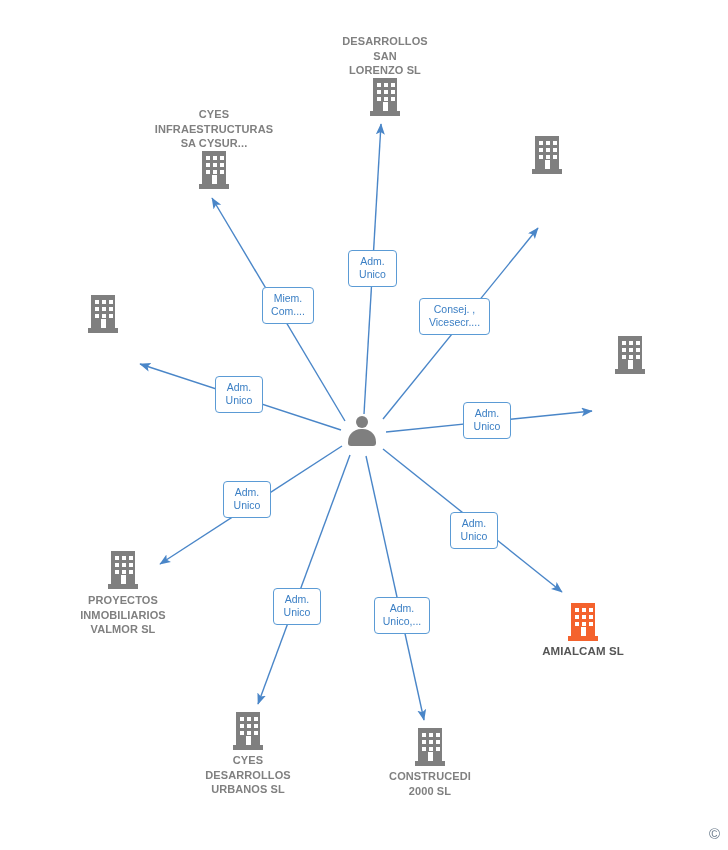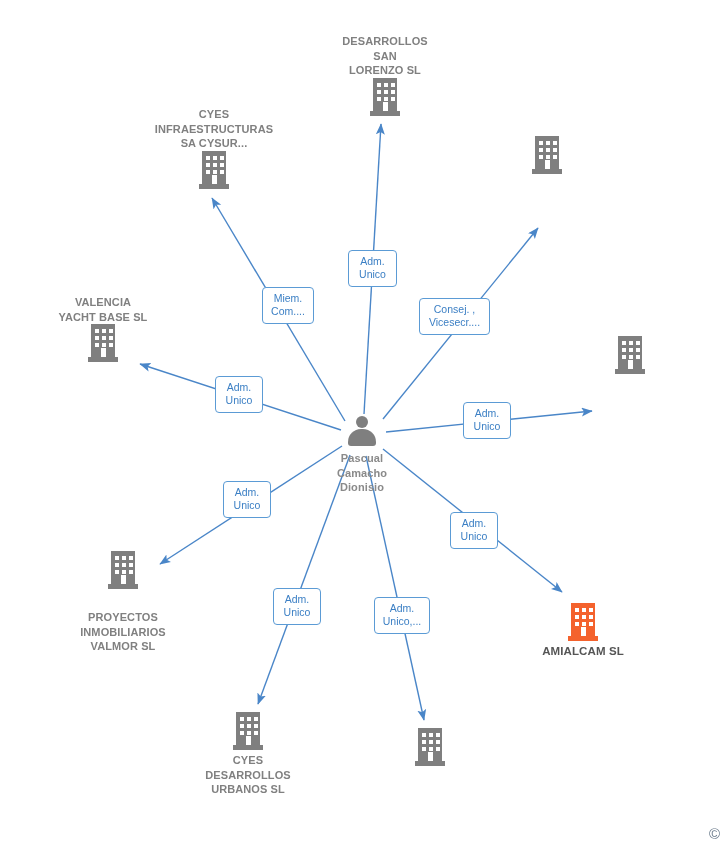--- a/index.html
+++ b/index.html
@@ -234,22 +234,20 @@
           <div class="win" style="left: 7px; top: 12px;"></div>
           <div class="win" style="left: 14px; top: 12px;"></div>
           <div class="win" style="left: 21px; top: 12px;"></div>
           <div class="win" style="left: 7px; top: 19px;"></div>
           <div class="win" style="left: 14px; top: 19px;"></div>
           <div class="win" style="left: 21px; top: 19px;"></div>
           <div class="door"></div>
         </div>
       </div>
       <div class="node" style="left: 103px; top: 295px;">
-        <div class="label">VALENCIA
-YACHT BASE SL</div>
         <div class="bldg glyph">
           <div class="body"></div>
           <div class="base"></div>
           <div class="win" style="left: 7px; top: 5px;"></div>
           <div class="win" style="left: 14px; top: 5px;"></div>
           <div class="win" style="left: 21px; top: 5px;"></div>
           <div class="win" style="left: 7px; top: 12px;"></div>
           <div class="win" style="left: 14px; top: 12px;"></div>
           <div class="win" style="left: 21px; top: 12px;"></div>
           <div class="win" style="left: 7px; top: 19px;"></div>
@@ -282,21 +280,21 @@
           <div class="win" style="left: 14px; top: 5px;"></div>
           <div class="win" style="left: 21px; top: 5px;"></div>
           <div class="win" style="left: 7px; top: 12px;"></div>
           <div class="win" style="left: 14px; top: 12px;"></div>
           <div class="win" style="left: 21px; top: 12px;"></div>
           <div class="win" style="left: 7px; top: 19px;"></div>
           <div class="win" style="left: 14px; top: 19px;"></div>
           <div class="win" style="left: 21px; top: 19px;"></div>
           <div class="door"></div>
         </div>
-        <div class="label" style="margin-top: 21px;">PROYECTOS
+        <div class="label" style="margin-top: 4px;">PROYECTOS
 INMOBILIARIOS
 VALMOR SL</div>
       </div>
       <div class="node" style="left: 248px; top: 712px;">
         <div class="bldg glyph">
           <div class="body"></div>
           <div class="base"></div>
           <div class="win" style="left: 7px; top: 5px;"></div>
           <div class="win" style="left: 14px; top: 5px;"></div>
           <div class="win" style="left: 21px; top: 5px;"></div>
@@ -320,20 +318,22 @@
           <div class="win" style="left: 14px; top: 5px;"></div>
           <div class="win" style="left: 21px; top: 5px;"></div>
           <div class="win" style="left: 7px; top: 12px;"></div>
           <div class="win" style="left: 14px; top: 12px;"></div>
           <div class="win" style="left: 21px; top: 12px;"></div>
           <div class="win" style="left: 7px; top: 19px;"></div>
           <div class="win" style="left: 14px; top: 19px;"></div>
           <div class="win" style="left: 21px; top: 19px;"></div>
           <div class="door"></div>
         </div>
+        <div class="label" style="margin-top: 3px;">CONSTRUCEDI
+2000 SL</div>
       </div>
       <div class="node highlight" style="left: 583px; top: 603px;">
         <div class="bldg glyph highlight">
           <div class="body"></div>
           <div class="base"></div>
           <div class="win" style="left: 7px; top: 5px;"></div>
           <div class="win" style="left: 14px; top: 5px;"></div>
           <div class="win" style="left: 21px; top: 5px;"></div>
           <div class="win" style="left: 7px; top: 12px;"></div>
           <div class="win" style="left: 14px; top: 12px;"></div>
@@ -343,23 +343,20 @@
           <div class="win" style="left: 21px; top: 19px;"></div>
           <div class="door"></div>
         </div>
         <div class="label" style="margin-top: 3px;">AMIALCAM SL</div>
       </div>
       <div class="node person" style="left: 362px; top: 416px;">
         <div class="person-ico glyph">
           <div class="head"></div>
           <div class="torso"></div>
         </div>
-        <div class="label" style="margin-top: 3px;">Pascual
-Camacho
-Dionisio</div>
       </div>
     </div>
   <div id="labels-layer">
       <div class="elabel" style="left: 348px; top: 250px; width: 49px;">Adm.
 Unico</div>
       <div class="elabel" style="left: 262px; top: 287px; width: 52px;">Miem.
 Com....</div>
       <div class="elabel" style="left: 419px; top: 298px; width: 71px;">Consej. ,
 Vicesecr....</div>
       <div class="elabel" style="left: 215px; top: 376px; width: 48px;">Adm.

